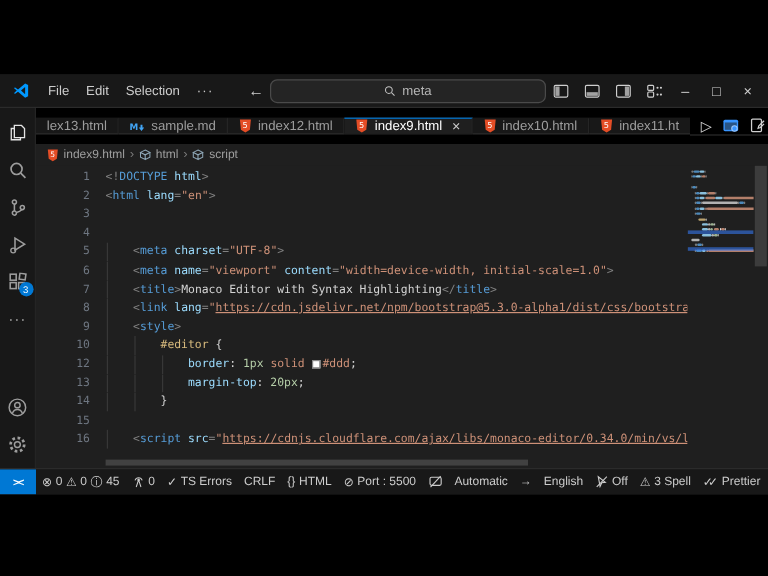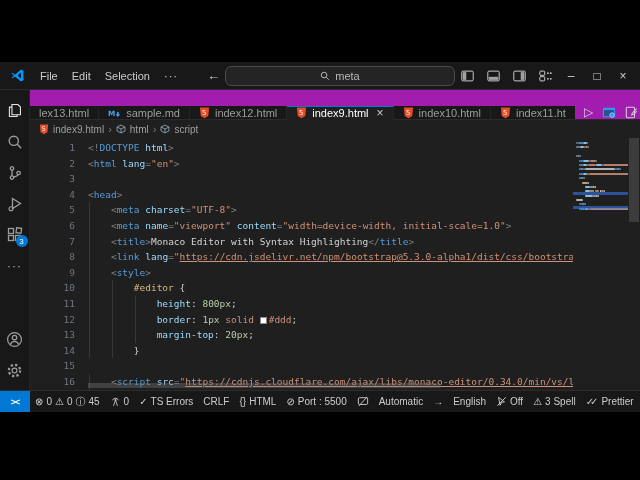--- a/index.html
+++ b/index.html
@@ -31,21 +31,21 @@
   .ab-item { width:30px; height:31px; display:flex; align-items:center; justify-content:center;
              position:relative; color:#9d9d9d; }
   .ab-badge { position:absolute; right:2px; bottom:3px; min-width:12px; height:12px; border-radius:7px;
               background:#0078d4; color:#fff; font-size:8px; display:flex; align-items:center;
               justify-content:center; padding:0 2px; }
   .ab-spacer { flex:1; }
   .ab-dots { color:#b9b9b9; font-size:12px; letter-spacing:1px; }
 
   
   .editor-col { flex:1; display:flex; flex-direction:column; min-width:0; background:#1f1f1f; }
-  .tabbar { height:30px; background:#a21caf; display:flex; align-items:flex-end; flex-shrink:0; overflow:hidden; }
+  .tabbar { height:30px; background:#000000; display:flex; align-items:center; flex-shrink:0; overflow:hidden; }
   .tab { display:flex; align-items:center; gap:5px; padding:0 9px; font-size:11px; color:#9d9d9d;
          background:#181818; border-right:1px solid #252525; border-top:1px solid transparent;
          border-bottom:1px solid #2b2b2b; white-space:nowrap; flex-shrink:0; }
   .tab.first { max-width:82px; overflow:hidden; }
   .tab.active { background:#1f1f1f; color:#ffffff; border-top:1px solid #0078d4; border-bottom:1px solid #1f1f1f; }
   .tab.last { max-width:86px; overflow:hidden; border-right:none; }
   .tab-close { margin-left:3px; color:#cccccc; font-size:12px; line-height:1; }
   .tab-actions { margin-left:auto; display:flex; align-items:center; gap:9px; padding:0 9px;
                  color:#d0d0d0; border-bottom:1px solid #2b2b2b; flex-shrink:0; }
   .play-glyph { font-size:12px; color:#d4d4d4; }
@@ -295,21 +295,20 @@
                 <div class="code-line">
                   <div class="ln">2</div>
                   <div class="lt"><span class="tk-p">&lt;</span><span class="tk-t">html</span><span class="tk-a"> lang</span><span class="tk-p">=</span><span class="tk-s">"en"</span><span class="tk-p">&gt;</span></div>
                 </div>
                 <div class="code-line">
                   <div class="ln">3</div>
                   <div class="lt"></div>
                 </div>
                 <div class="code-line">
                   <div class="ln">4</div>
-                  <div class="lt"><span class="tk-p">&lt;</span><span class="tk-t">head</span><span class="tk-p">&gt;</span></div>
                 </div>
                 <div class="code-line">
                   <div class="ln">5</div>
                   <div class="lt"><span class="guide" style="left: 1px;"></span><span class="tk-w">    </span><span class="tk-p">&lt;</span><span class="tk-t">meta</span><span class="tk-a"> charset</span><span class="tk-p">=</span><span class="tk-s">"UTF-8"</span><span class="tk-p">&gt;</span></div>
                 </div>
                 <div class="code-line">
                   <div class="ln">6</div>
                   <div class="lt"><span class="guide" style="left: 1px;"></span><span class="tk-w">    </span><span class="tk-p">&lt;</span><span class="tk-t">meta</span><span class="tk-a"> name</span><span class="tk-p">=</span><span class="tk-s">"viewport"</span><span class="tk-a"> content</span><span class="tk-p">=</span><span class="tk-s">"width=device-width, initial-scale=1.0"</span><span class="tk-p">&gt;</span></div>
                 </div>
                 <div class="code-line">
@@ -320,24 +319,20 @@
                   <div class="ln">8</div>
                   <div class="lt"><span class="guide" style="left: 1px;"></span><span class="tk-w">    </span><span class="tk-p">&lt;</span><span class="tk-t">link</span><span class="tk-a"> lang</span><span class="tk-p">=</span><span class="tk-s">"</span><span class="tk-u">https://cdn.jsdelivr.net/npm/bootstrap@5.3.0-alpha1/dist/css/bootstrap.</span></div>
                 </div>
                 <div class="code-line">
                   <div class="ln">9</div>
                   <div class="lt"><span class="guide" style="left: 1px;"></span><span class="tk-w">    </span><span class="tk-p">&lt;</span><span class="tk-t">style</span><span class="tk-p">&gt;</span></div>
                 </div>
                 <div class="code-line">
                   <div class="ln">10</div>
                   <div class="lt"><span class="guide" style="left: 1px;"></span><span class="guide" style="left: 23.88px;"></span><span class="tk-w">        </span><span class="tk-sel">#editor</span><span class="tk-w"> {</span></div>
-                </div>
-                <div class="code-line">
-                  <div class="ln">11</div>
-                  <div class="lt"><span class="guide" style="left: 1px;"></span><span class="guide" style="left: 23.88px;"></span><span class="guide" style="left: 46.76px;"></span><span class="tk-w">            </span><span class="tk-a">height</span><span class="tk-w">: </span><span class="tk-n">800px</span><span class="tk-w">;</span></div>
                 </div>
                 <div class="code-line">
                   <div class="ln">12</div>
                   <div class="lt"><span class="guide" style="left: 1px;"></span><span class="guide" style="left: 23.88px;"></span><span class="guide" style="left: 46.76px;"></span><span class="tk-w">            </span><span class="tk-a">border</span><span class="tk-w">: </span><span class="tk-n">1px</span><span class="tk-w"> </span><span class="tk-k">solid</span><span class="tk-w"> </span><span class="swatch"></span><span class="tk-k">#ddd</span><span class="tk-w">;</span></div>
                 </div>
                 <div class="code-line">
                   <div class="ln">13</div>
                   <div class="lt"><span class="guide" style="left: 1px;"></span><span class="guide" style="left: 23.88px;"></span><span class="guide" style="left: 46.76px;"></span><span class="tk-w">            </span><span class="tk-a">margin-top</span><span class="tk-w">: </span><span class="tk-n">20px</span><span class="tk-w">;</span></div>
                 </div>
                 <div class="code-line">

